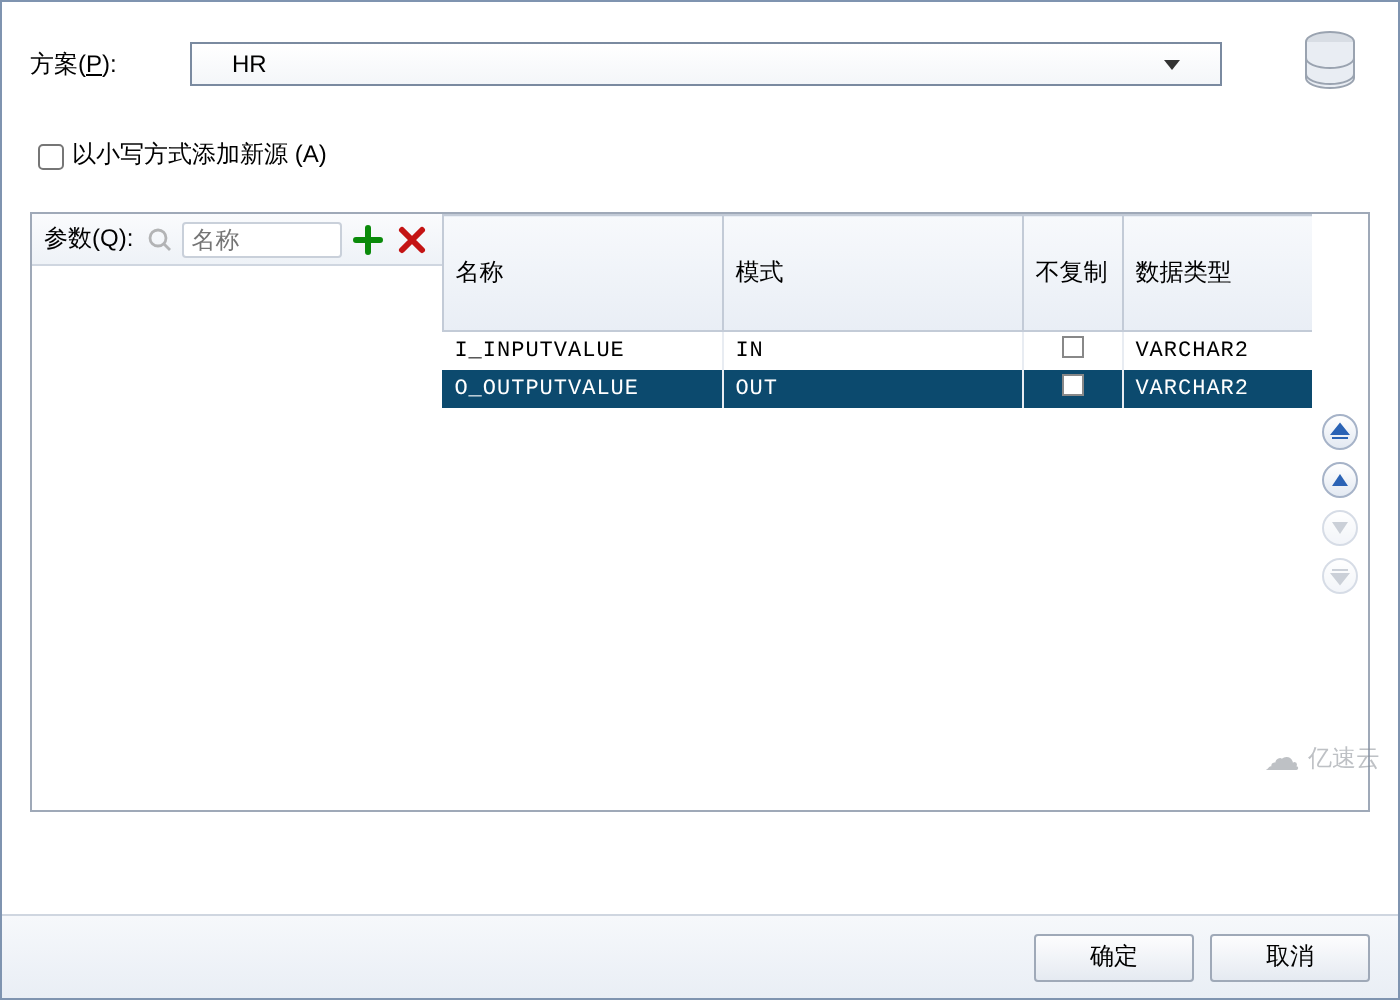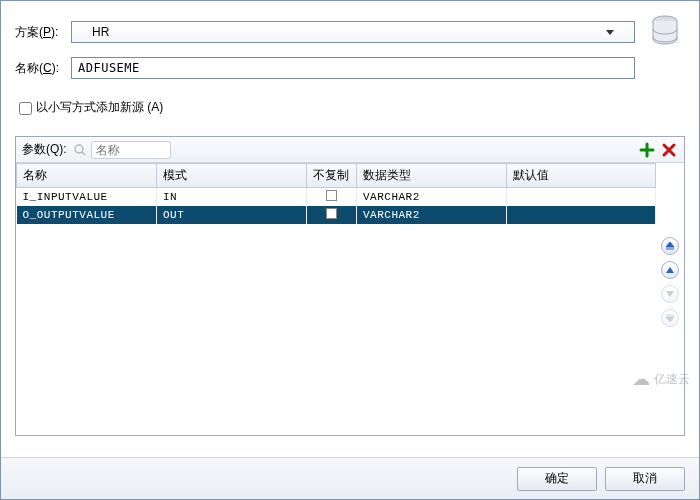--- a/index.html
+++ b/index.html
@@ -7,32 +7,32 @@
 
 .dialog { width: 700px; height: 500px; border: 1px solid #7f94b0; background: #fff; position: relative; }
 .titlebar { height: 28px; background: linear-gradient(#fdfdfe, #e6ecf5); border-bottom: 1px solid #c7d2e2; display: flex; align-items: center; padding: 0 6px; }
 .titlebar .ticon { width: 16px; height: 16px; margin-right: 6px; position: relative; }
 .titlebar .ticon svg { display: block; }
 .title-text { color: #2b2b2b; }
 .titlebar .spacer { flex: 1; }
 .closebtn { width: 38px; height: 18px; border: 1px solid #8f9db5; border-radius: 3px; background: linear-gradient(#fafbfc,#e0e6ef); display: flex; align-items: center; justify-content: center; color: #4a4a4a; cursor: pointer; }
 
 .body { padding: 14px 14px 0 14px; }
-.form-row { display: flex; align-items: center; margin-bottom: 8px; }
+.form-row { display: flex; align-items: center; margin-bottom: 8px; gap: 24px; }
 .form-label { width: 56px; }
 .form-label .mn { text-decoration: underline; }
 .select-scheme { flex: 1; height: 22px; border: 1px solid #7a8aa0; background: linear-gradient(#fff,#f4f6f9); display: flex; align-items: center; padding: 0 20px; justify-content: space-between; cursor: pointer; }
 .select-scheme .caret { width: 0; height: 0; border-left: 4px solid transparent; border-right: 4px solid transparent; border-top: 5px solid #333; }
 .db-icon { width: 40px; margin-left: 10px; display: flex; justify-content: center; }
 .name-input { flex: 1; height: 22px; border: 1px solid #7a8aa0; padding: 0 6px; font-family: monospace; letter-spacing: 0.5px; }
 
 .chk-row { display: flex; margin-top: 20px; margin-bottom: 18px; }
 .chk-row input[type=checkbox] { margin-right: 4px; }
 
-.params-panel { border: 1px solid #9fa9b8; height: 300px; position: relative; display: flex; flex-direction: column; }
+.params-panel { border: 1px solid #9fa9b8; height: 300px; position: relative; display: flex; flex-direction: row; }
 .params-hdr { height: 26px; display: flex; align-items: center; padding: 0 6px; background: linear-gradient(#fafbfd,#eef2f7); border-bottom: 1px solid #cfd6e0; }
 .params-hdr .lbl { margin-right: 6px; }
 .params-hdr .srch-ico { width: 14px; height: 14px; margin-right: 4px; opacity: .6; }
 .params-hdr .srch-input { width: 80px; height: 18px; border: 1px solid #c9d0da; border-radius: 2px; padding: 0 4px; color: #999; background: #fff; }
 .params-hdr .flex { flex: 1; }
 .add-btn, .del-btn { width: 18px; height: 18px; margin-left: 4px; cursor: pointer; display:flex; align-items:center; justify-content:center; font-weight:bold; }
 .add-btn { color: #0a8a0a; }
 .del-btn { color: #c41414; }
 
 .table-wrap { flex: 1; background: #fff; margin-right: 28px; overflow: hidden; }
@@ -78,27 +78,20 @@
       </div>
       <div class="db-icon">
         <svg width="30" height="34">
             <ellipse cx="15" cy="6" rx="12" ry="5" fill="#d8dde4" stroke="#9aa3b0"></ellipse>
             <path d="M3 6v18c0 2.8 5.4 5 12 5s12-2.2 12-5V6" fill="#e9edf3" stroke="#9aa3b0"></path>
             <path d="M3 14c0 2.8 5.4 5 12 5s12-2.2 12-5M3 22c0 2.8 5.4 5 12 5s12-2.2 12-5" fill="none" stroke="#9aa3b0"></path>
           </svg>
       </div>
     </div>
 
-    <div class="form-row">
-      <div class="form-label">
-        <span>名称</span>(<span class="mn">C</span>):
-      </div>
-      <input class="name-input" value="ADFUSEME" style="">
-      <div style="width:40px;margin-left:10px;"></div>
-    </div>
 
     <div class="chk-row">
       <input type="checkbox" style="">
       <label>
         <span>以小写方式添加新源 </span>(<span class="mn">A</span>)
       </label>
     </div>
 
     <div class="params-panel">
       <div class="params-hdr">

